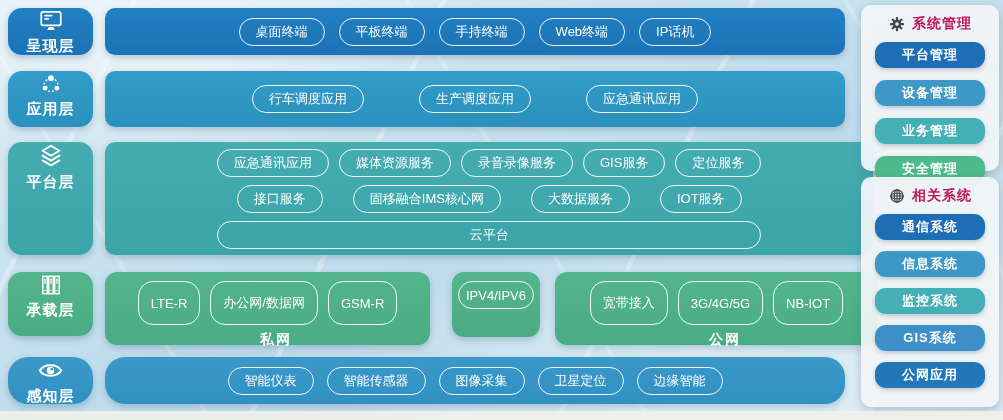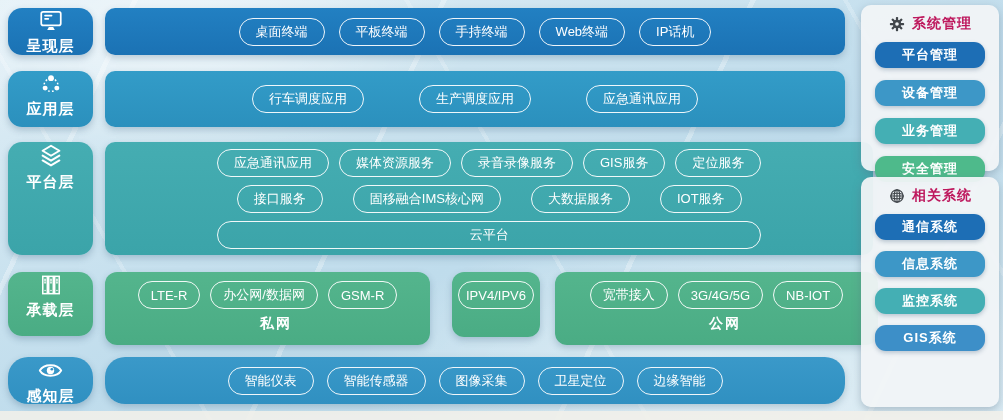--- a/index.html
+++ b/index.html
@@ -49,21 +49,21 @@
   .p-line.widegap{gap:30px;}
   .pill-wide{width:100%;}
 
   
   .bearer-wrap{flex:1;display:flex;align-items:flex-start;}
   .bblock{
     background:linear-gradient(180deg,#54b58d,#4aac84);border-radius:12px;
     display:flex;flex-direction:column;align-items:center;padding-top:9px;
     box-shadow:0 3px 7px rgba(40,80,110,.25);color:#fff;
   }
-  .bblock .pill{padding:0 12px;}
+  .bblock .pill{padding:8px 12px;}
   .bblock .b-pills{display:flex;gap:10px;justify-content:center;}
   .bblock .b-label{font-size:14px;font-weight:700;margin-top:6px;letter-spacing:2px;margin-left:17px;}
   .bb-private{width:325px;height:64px;margin-right:22px;}
   .bb-middle{width:88px;height:56px;margin-right:15px;}
   .bb-middle .pill{padding:0 7px;}
   .bb-public{width:323px;height:64px;}
 
   
   .side-card{
     position:absolute;left:861px;width:138px;border-radius:10px;
@@ -263,16 +263,17 @@
         <line x1="3.8" y1="12" x2="20.2" y2="12"></line>
       </svg>
     </span>
     <span class="h-label">相关系统</span>
   </div>
   <div class="side-btns">
     <div class="sbtn rb-darkblue">通信系统</div>
     <div class="sbtn rb-midblue">信息系统</div>
     <div class="sbtn rb-teal">监控系统</div>
     <div class="sbtn rb-gisblue">GIS系统</div>
+    <div class="sbtn rb-pubblue">公网应用</div>
   </div>
 </div>
 
 <div class="bottom-strip"></div>
 
 </body></html>

